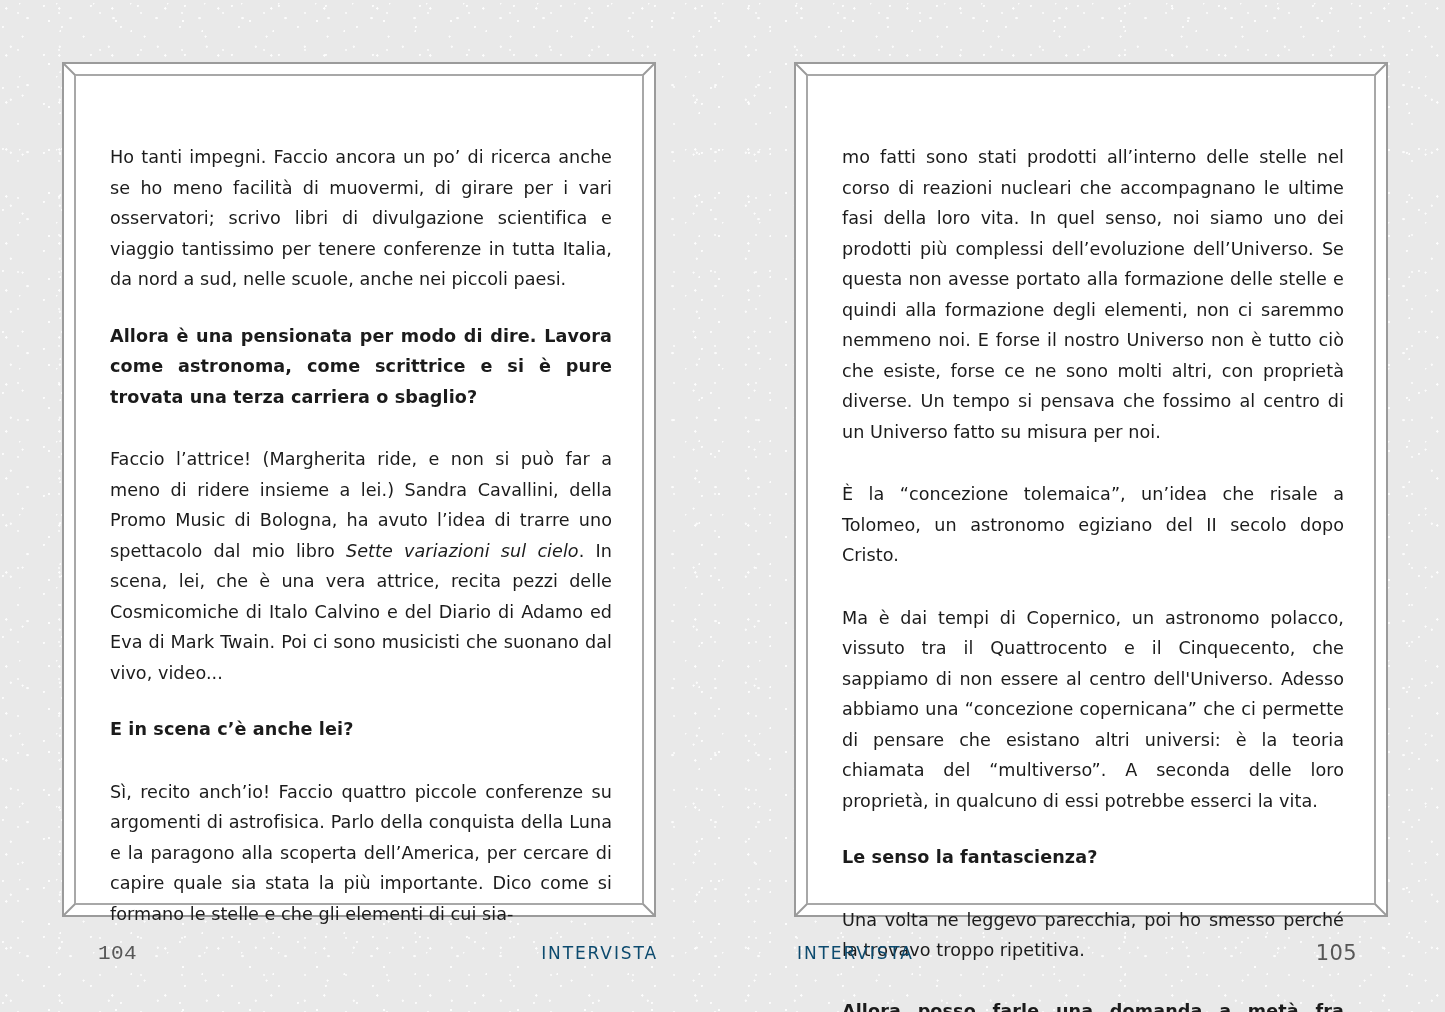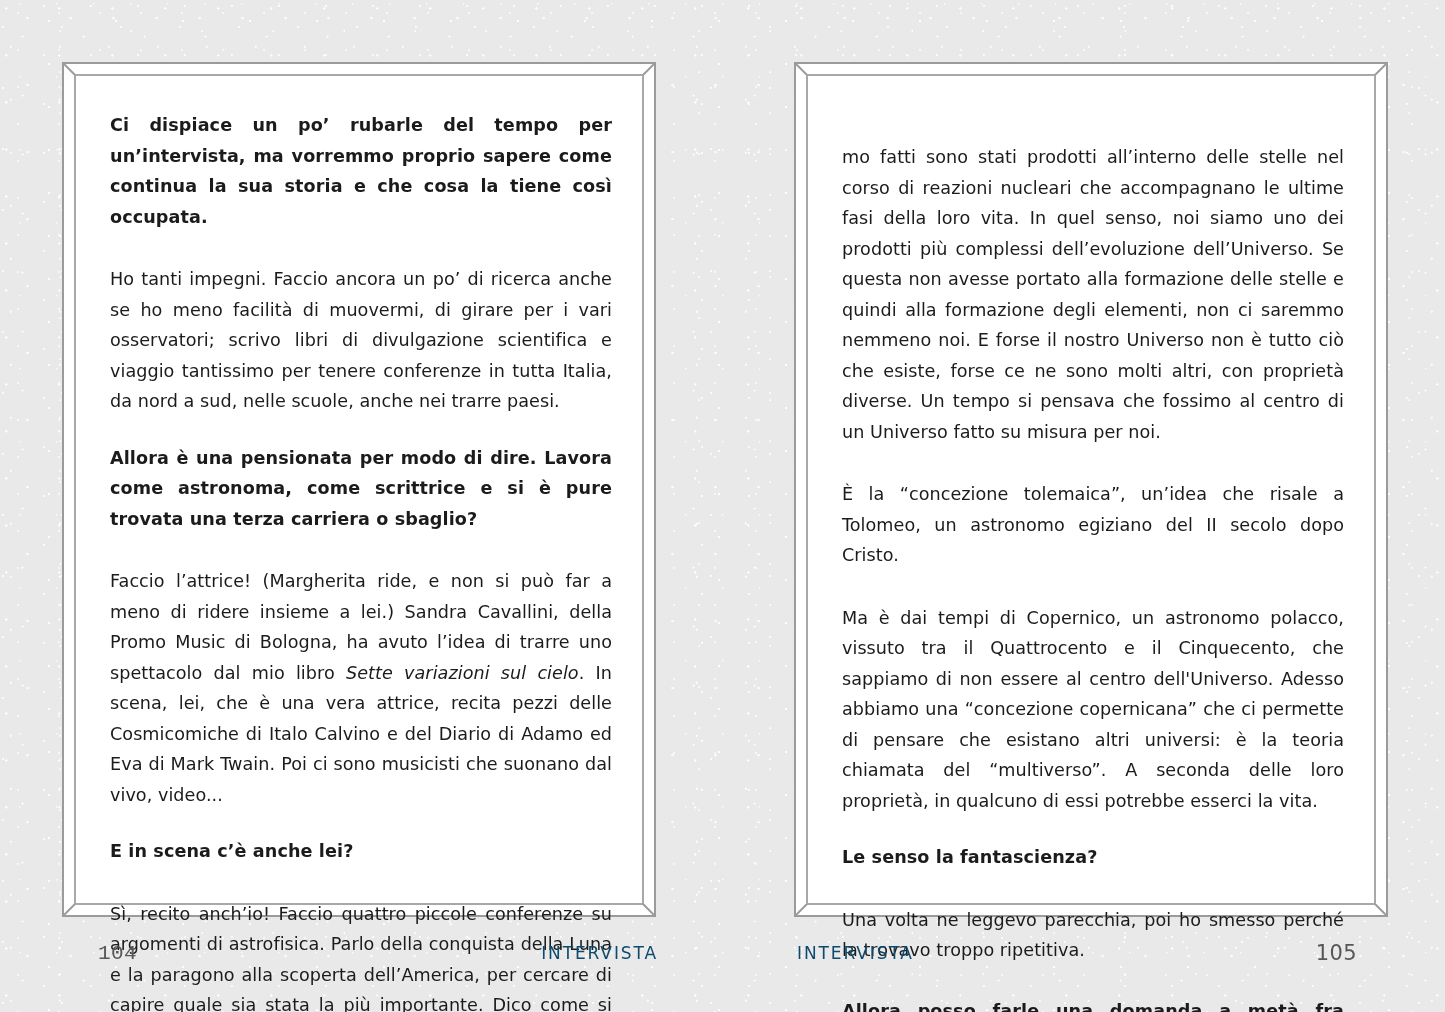--- a/index.html
+++ b/index.html
@@ -161,22 +161,21 @@
     <div class="frame-bevel">
       <svg viewBox="0 0 594 855" preserveAspectRatio="none" aria-hidden="true">
         <line x1="1" y1="1" x2="13" y2="13" stroke="#9b9b9b" stroke-width="2"></line>
         <line x1="593" y1="1" x2="581" y2="13" stroke="#9b9b9b" stroke-width="2"></line>
         <line x1="1" y1="854" x2="13" y2="842" stroke="#9b9b9b" stroke-width="2"></line>
         <line x1="593" y1="854" x2="581" y2="842" stroke="#9b9b9b" stroke-width="2"></line>
       </svg>
     </div>
 
     <div class="text-column">
-      <p class="para q tight">Ci dispiace un po’ rubarle del tempo per un’intervista, ma vorremmo proprio sapere come continua la sua storia e che cosa la tiene così occupata.</p>
-      <p class="para a gap-sm">Ho tanti impegni. Faccio ancora un po’ di ricerca anche se ho meno facilità di muovermi, di girare per i vari osservatori; scrivo libri di divulgazione scientifica e viaggio tantissimo per tenere conferenze in tutta Italia, da nord a sud, nelle scuole, anche nei trarre paesi.</p>
+      <p class="para a gap-sm">Ho tanti impegni. Faccio ancora un po’ di ricerca anche se ho meno facilità di muovermi, di girare per i vari osservatori; scrivo libri di divulgazione scientifica e viaggio tantissimo per tenere conferenze in tutta Italia, da nord a sud, nelle scuole, anche nei piccoli paesi.</p>
       <p class="para q gap-md">Allora è una pensionata per modo di dire. Lavora come astronoma, come scrittrice e si è pure trovata una terza carriera o sbaglio?</p>
       <p class="para a gap-sm"><span>Faccio l’attrice! (Margherita ride, e non si può far a meno di ridere insieme a lei.) Sandra Cavallini, della Promo Music di Bologna, ha avuto l’idea di trarre uno spettacolo dal mio libro </span><span class="it">Sette variazioni sul cielo</span><span>. In scena, lei, che è una vera attrice, recita pezzi delle Cosmicomiche di Italo Calvino e del Diario di Adamo ed Eva di Mark Twain. Poi ci sono musicisti che suonano dal vivo, video...</span></p>
       <p class="para q gap-md">E in scena c’è anche lei?</p>
       <p class="para a gap-sm">Sì, recito anch’io! Faccio quattro piccole conferenze su argomenti di astrofisica. Parlo della conquista della Luna e la paragono alla scoperta dell’America, per cercare di capire quale sia stata la più importante. Dico come si formano le stelle e che gli elementi di cui sia-</p>
     </div>
   </div>
 
   <div class="page right">
     <div class="page-sheet"></div>
     <div class="frame-outer"></div>

